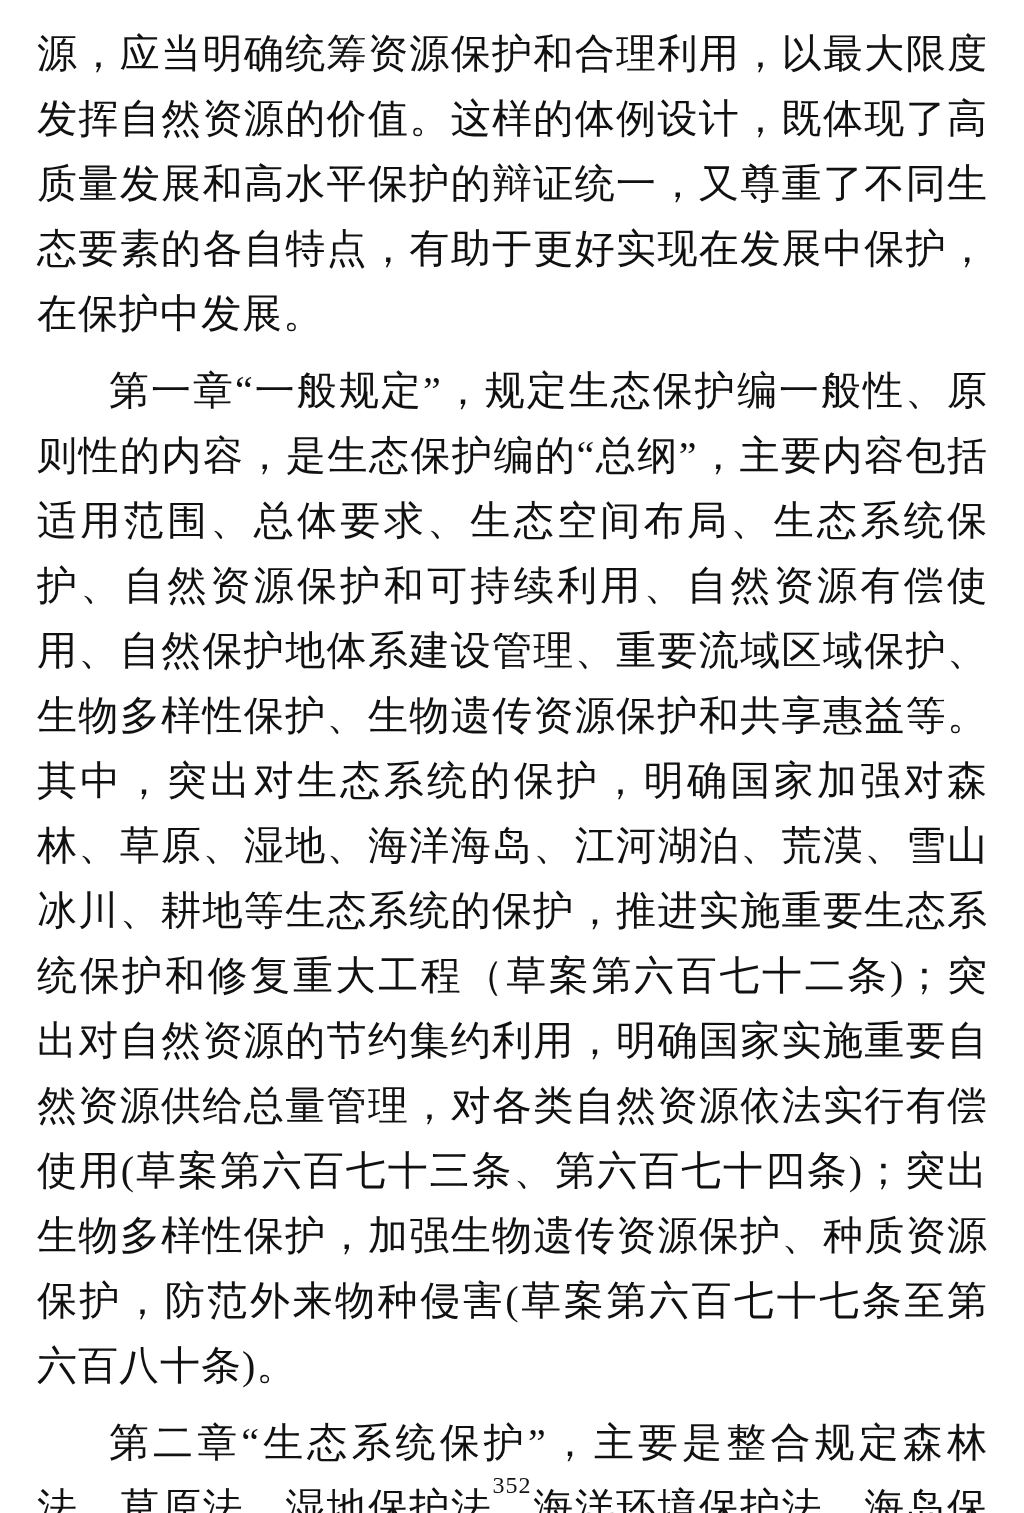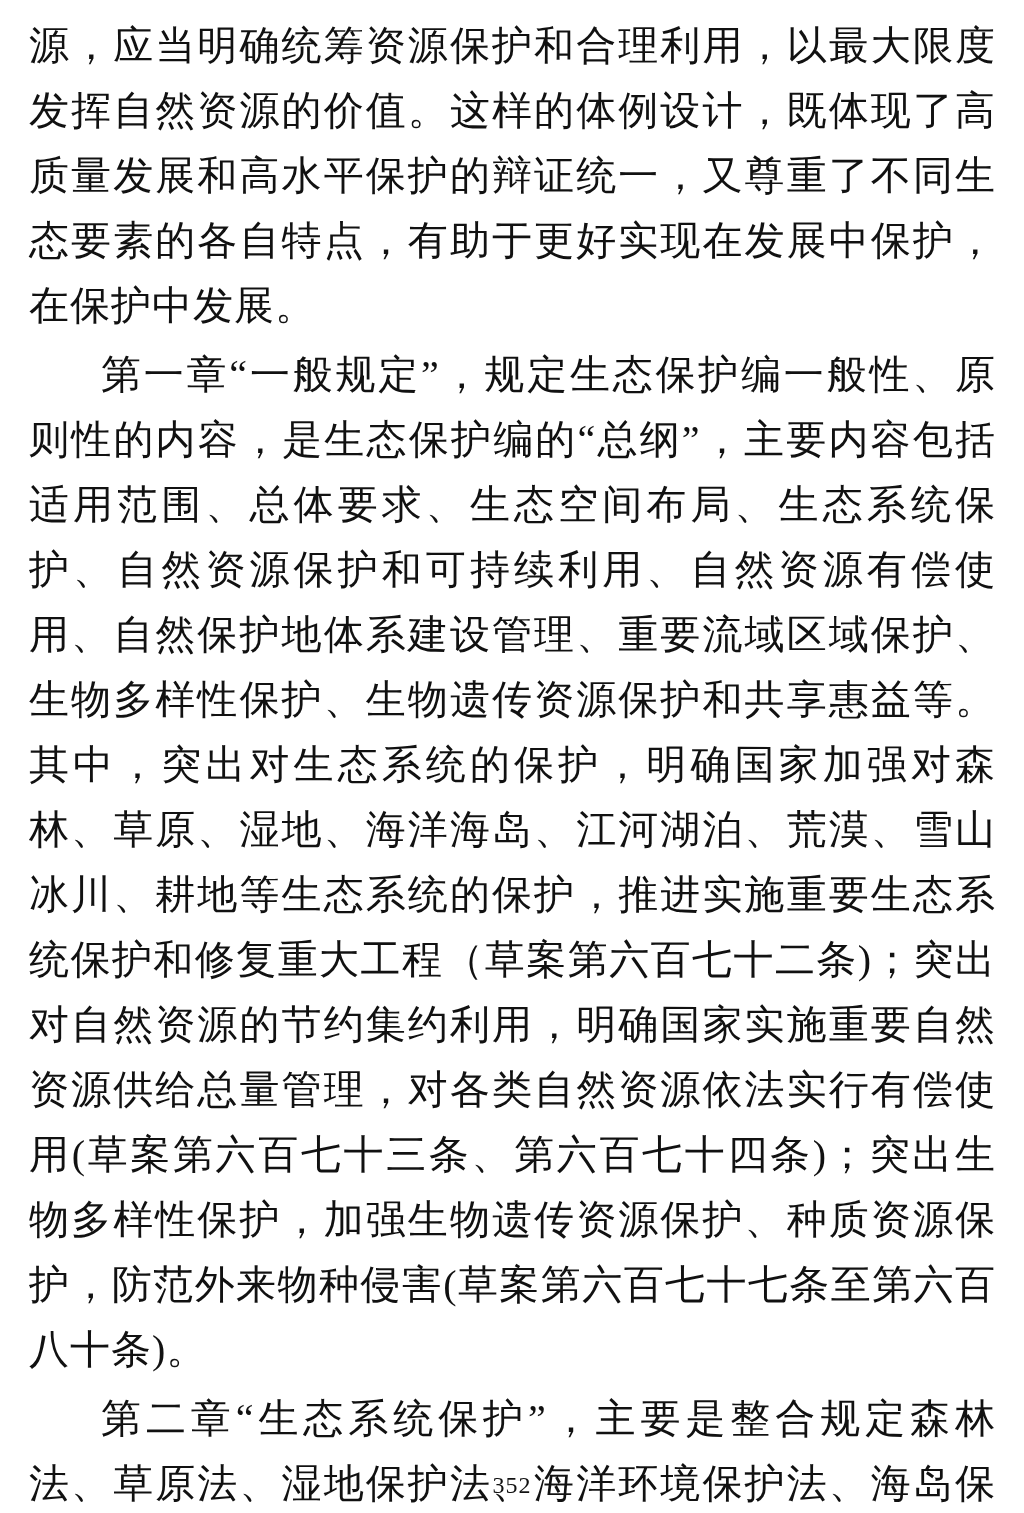--- a/index.html
+++ b/index.html
@@ -16,21 +16,21 @@
     font-family: "Liberation Serif", "DejaVu Serif", serif;
     overflow: hidden;
   }
   .text-block {
     position: absolute;
     left: 25px;
     right: 24px;
     top: 9px;
   }
   .para {
-    margin: 4px;
+    margin: 12px;
     padding: 0;
     font-size: 40px;
     line-height: 65px;
     font-weight: normal;
     letter-spacing: 1px;
     text-align: justify;
     text-align-last: left;
     text-justify: inter-character;
     word-break: break-all;
   }

